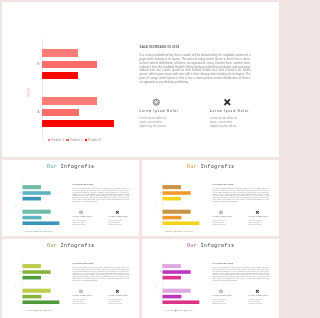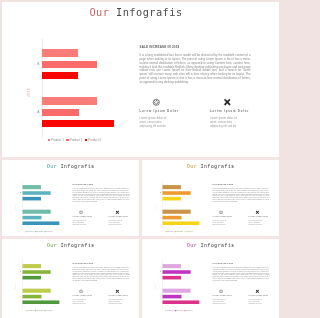--- a/index.html
+++ b/index.html
@@ -43,21 +43,20 @@
   
   .feat .fb{position:absolute;left:0;top:18.2px;width:28px;font-size:2.8px;
             line-height:4.05px;color:#9a9a9a;text-align:left;}
 </style>
 </head>
 <body>
 
 <div class="grid">
   <div class="panel" id="p0">
       <div class="slide" style="transform: scale(1);">
-        <div class="title"><span class="acc" style="color: rgb(215, 97, 95);">Our</span><span style="color: rgb(74, 74, 74);"> Infografis</span></div>
         <div class="chart">
           <div class="axis"></div>
           <div class="bar" style="background: rgb(249, 124, 120); width: 36px; top: 7.2px;"></div>
           <div class="bar" style="background: rgb(249, 108, 105); width: 55px; top: 18.5px;"></div>
           <div class="bar" style="background: rgb(251, 5, 0); width: 36px; top: 29.8px;"></div>
           <div class="grouplabel" style="top: 19.6px; left: -4.8px;">B</div>
           <div class="bar" style="background: rgb(249, 124, 120); width: 55px; top: 55.3px;"></div>
           <div class="bar" style="background: rgb(249, 108, 105); width: 37px; top: 66.6px;"></div>
           <div class="bar" style="background: rgb(251, 5, 0); width: 72px; top: 77.9px;"></div>
           <div class="grouplabel" style="top: 67.7px; left: -4.8px;">A</div>

